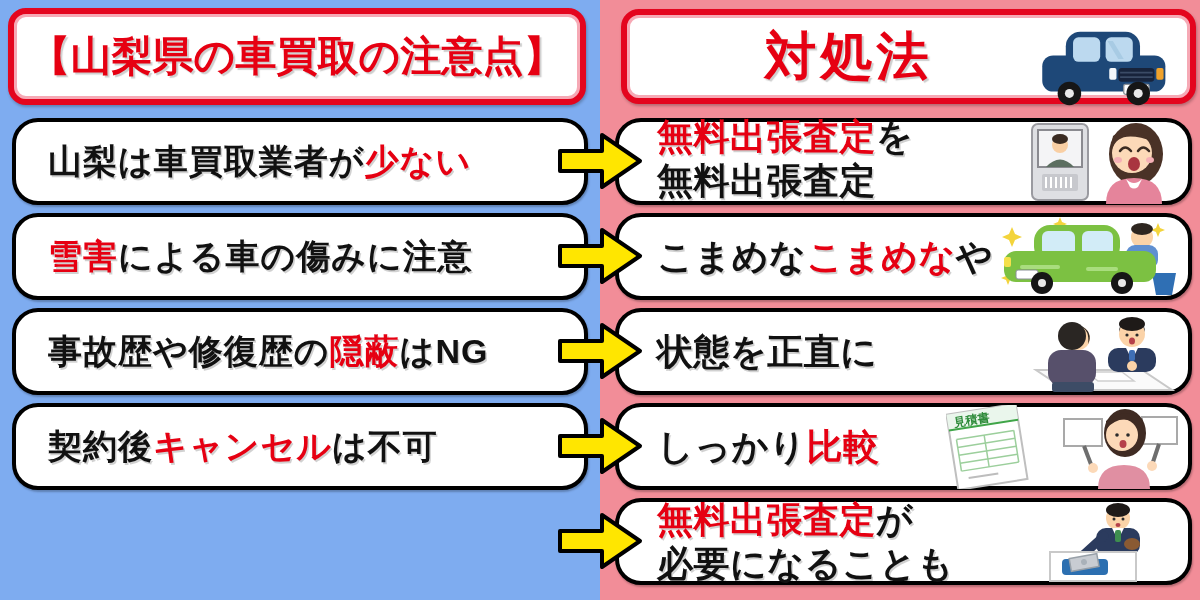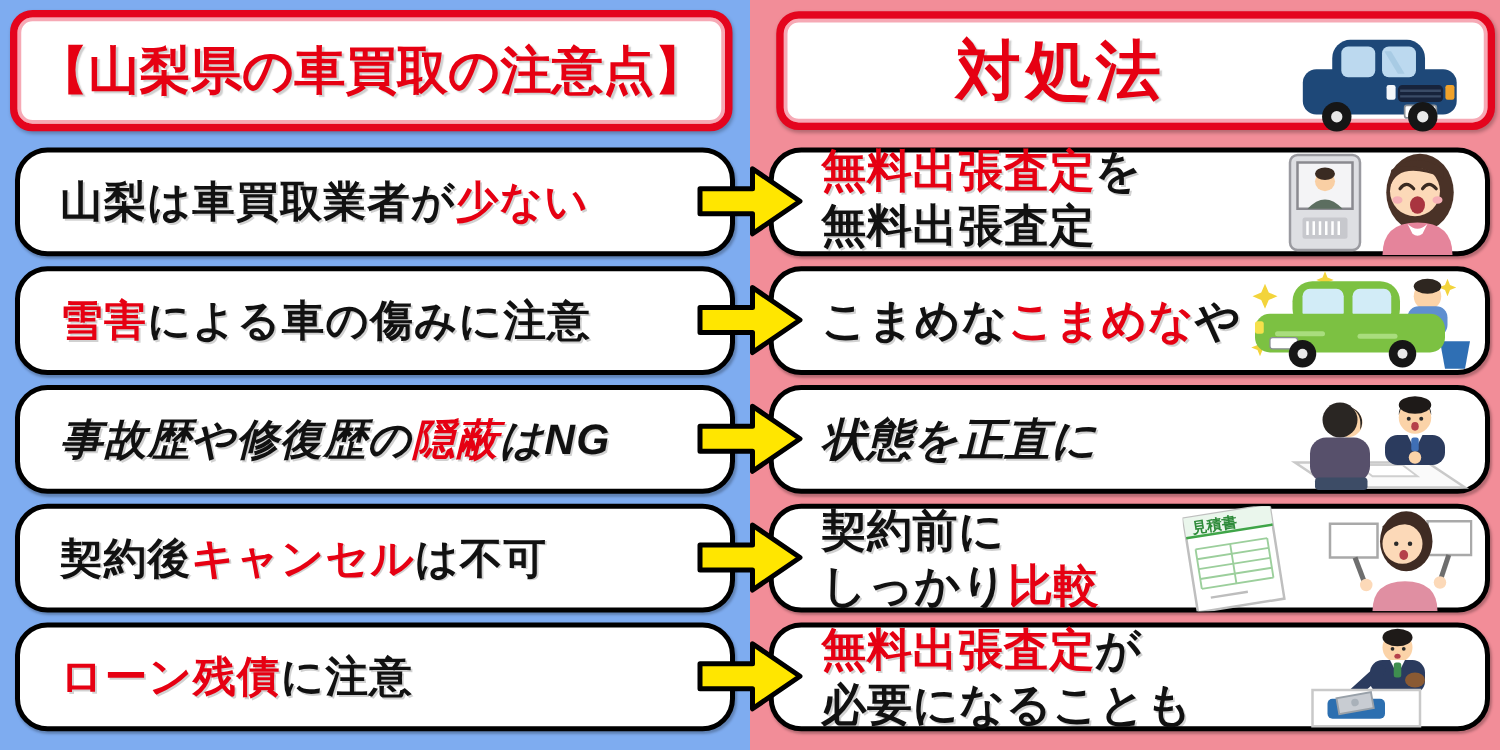--- a/index.html
+++ b/index.html
@@ -156,21 +156,21 @@
         <circle cx="44" cy="68" r="4" fill="#E9E9E9"></circle>
       <circle cx="124" cy="68" r="11" fill="#161616"></circle>
         <circle cx="124" cy="68" r="4" fill="#E9E9E9"></circle>
     </svg>
   </div>
   <svg class="arrow-wrap" viewBox="0 0 88 60">
     <polygon points="4,20 46,20 46,4 84,30 46,56 46,40 4,40" fill="#FFE600" stroke="#000" stroke-width="4" stroke-linejoin="round"></polygon>
   </svg>
 </div>
 
-<div class="row" style="top:308px;font-style:italic;">
+<div class="row" style="top:308px;">
   <div class="item-box problem-box">
     <div class="problem-text"><span class="black-text">事故歴や修復歴の</span><span class="red-text">隠蔽</span><span class="black-text">はNG</span></div>
   </div>
   <div class="item-box solution-box">
     <div class="solution-text">
       <div><span class="black-text">状態を正直に</span></div>
     </div>
     <svg class="illu" width="150" height="84" viewBox="0 0 150 84">
       <polygon points="8,60 114,60 144,80 38,80" fill="#FAFAFA" stroke="#C9C9C9" stroke-width="2"></polygon>
       <polygon points="58,62 94,62 106,71 70,71" fill="#FFFFFF" stroke="#CFCFCF" stroke-width="1.5"></polygon>
@@ -195,21 +195,20 @@
     <polygon points="4,20 46,20 46,4 84,30 46,56 46,40 4,40" fill="#FFE600" stroke="#000" stroke-width="4" stroke-linejoin="round"></polygon>
   </svg>
 </div>
 
 <div class="row" style="top:403px;">
   <div class="item-box problem-box">
     <div class="problem-text"><span class="black-text">契約後</span><span class="red-text">キャンセル</span><span class="black-text">は不可</span></div>
   </div>
   <div class="item-box solution-box">
     <div class="solution-text">
-      <div><span class="black-text">契約前に</span></div>
       <div><span class="black-text">しっかり</span><span class="red-text">比較</span></div>
     </div>
     <svg class="illu" width="232" height="84" viewBox="0 0 232 84">
       <g transform="rotate(-9 40 42)">
         <rect x="6" y="4" width="70" height="76" fill="#FFFFFF" stroke="#BFBFBF" stroke-width="2"></rect>
         <rect x="6" y="4" width="70" height="16" fill="#EAF6EC"></rect>
         <text x="12" y="17" font-size="12" font-weight="bold" fill="#2E8B3A">見積書</text>
         <line x1="6" y1="20" x2="76" y2="20" stroke="#3FA548" stroke-width="2"></line>
         <g stroke="#9CCF9C" stroke-width="1.5">
           <line x1="12" y1="30" x2="70" y2="30"></line>
@@ -237,23 +236,20 @@
       <circle cx="147" cy="63" r="5" fill="#FCD9B8"></circle>
       <circle cx="206" cy="61" r="5" fill="#FCD9B8"></circle>
     </svg>
   </div>
   <svg class="arrow-wrap" viewBox="0 0 88 60">
     <polygon points="4,20 46,20 46,4 84,30 46,56 46,40 4,40" fill="#FFE600" stroke="#000" stroke-width="4" stroke-linejoin="round"></polygon>
   </svg>
 </div>
 
 <div class="row" style="top:498px;">
-  <div class="item-box problem-box">
-    <div class="problem-text"><span class="red-text">ローン残債</span><span class="black-text">に注意</span></div>
-  </div>
   <div class="item-box solution-box">
     <div class="solution-text">
       <div><span class="red-text">無料出張査定</span><span class="black-text">が</span></div>
       <div><span class="black-text">必要になることも</span></div>
     </div>
     <svg class="illu" width="120" height="84" viewBox="0 0 120 84" style="right:24px;">
       <circle cx="74" cy="18" r="12" fill="#FBD3A8"></circle>
       <ellipse cx="74" cy="10" rx="12" ry="7" fill="#1E1A18"></ellipse>
       <circle cx="70" cy="19" r="1.5" fill="#2B2B2B"></circle>
       <circle cx="79" cy="19" r="1.5" fill="#2B2B2B"></circle>

